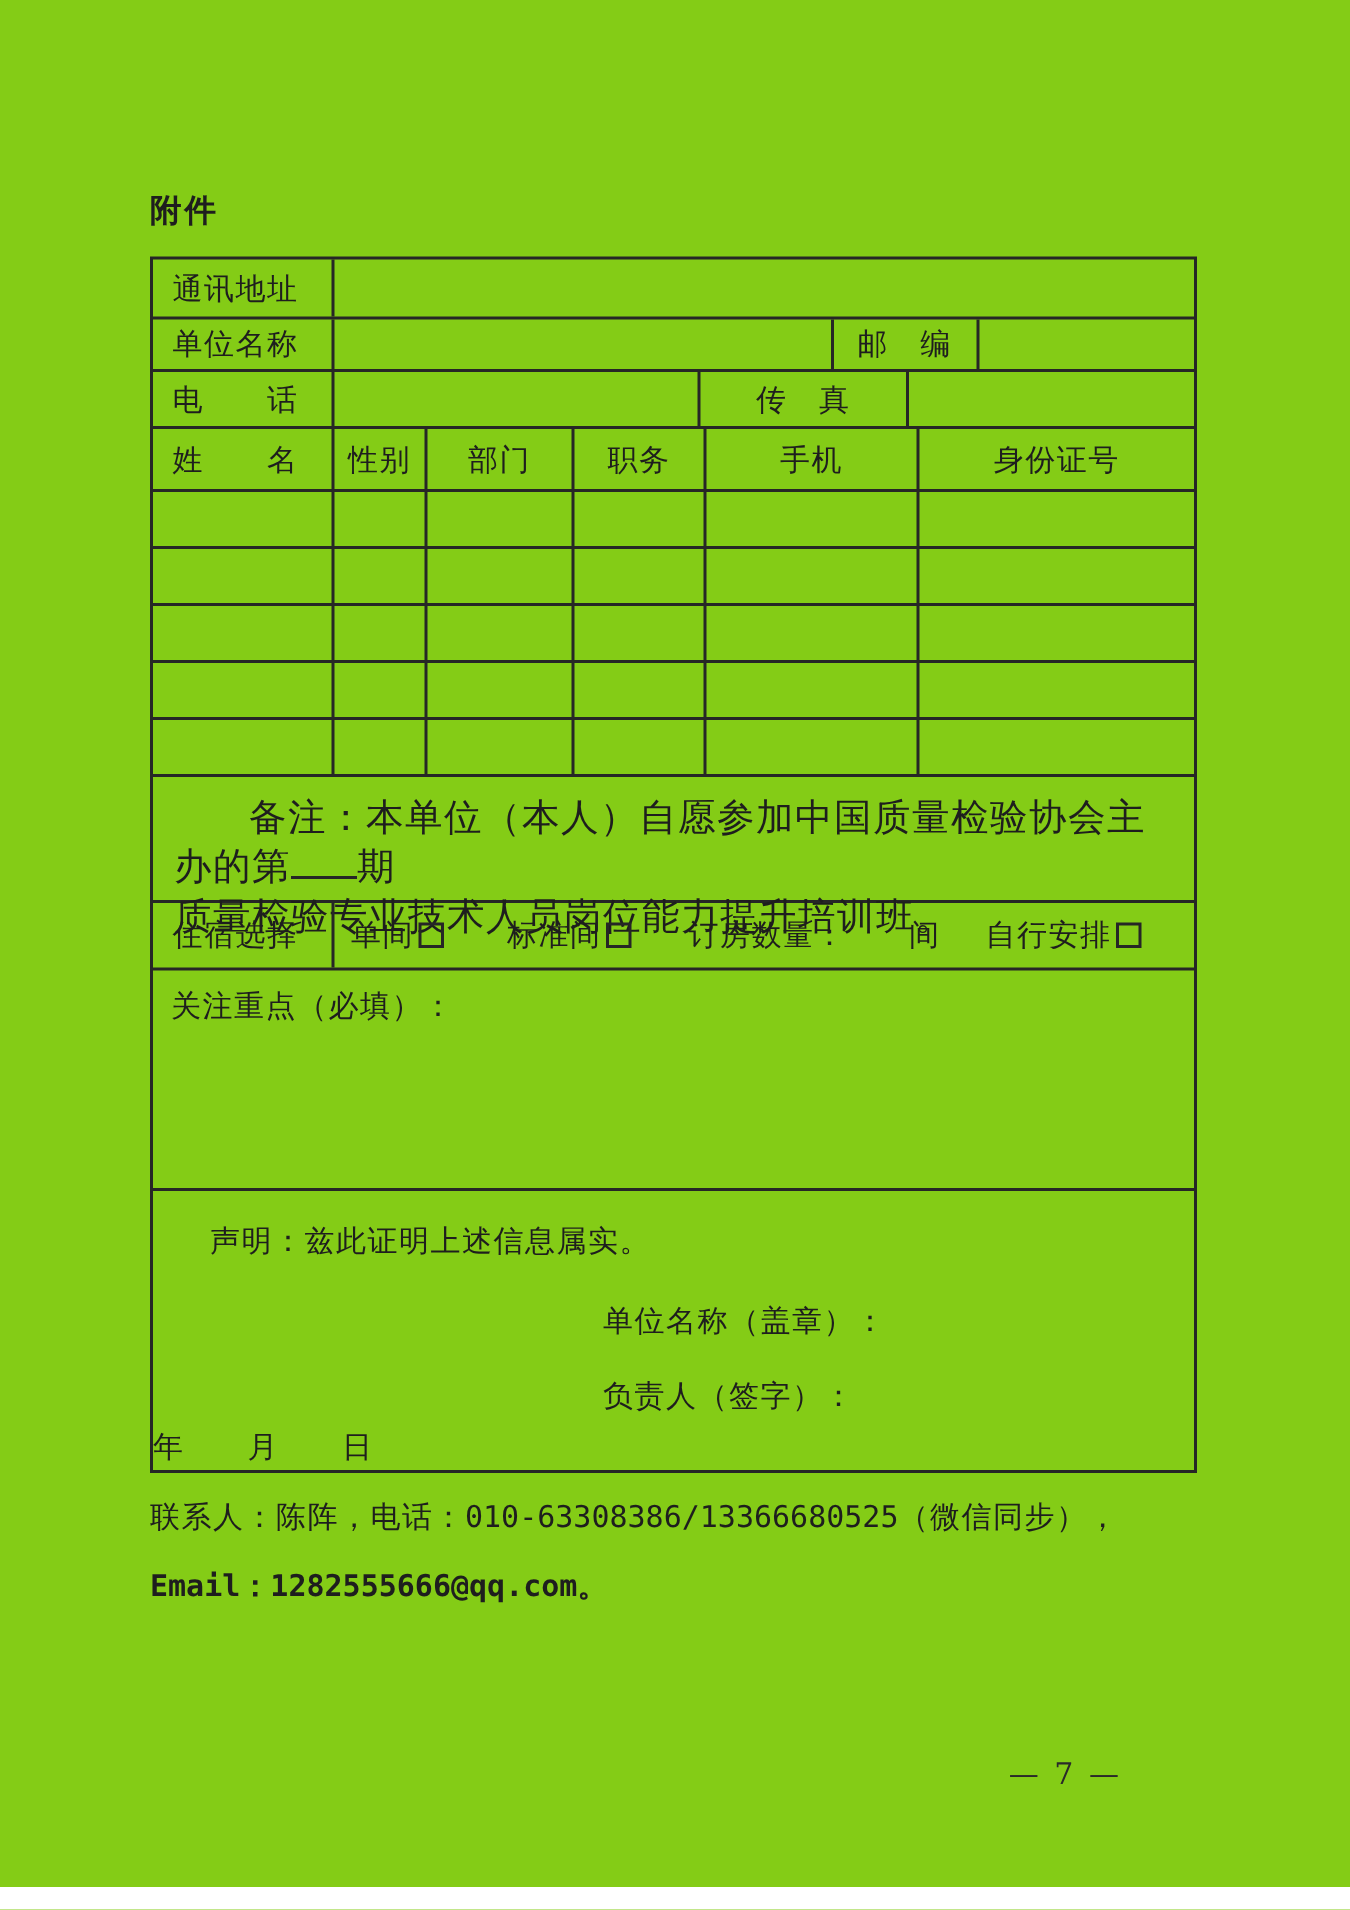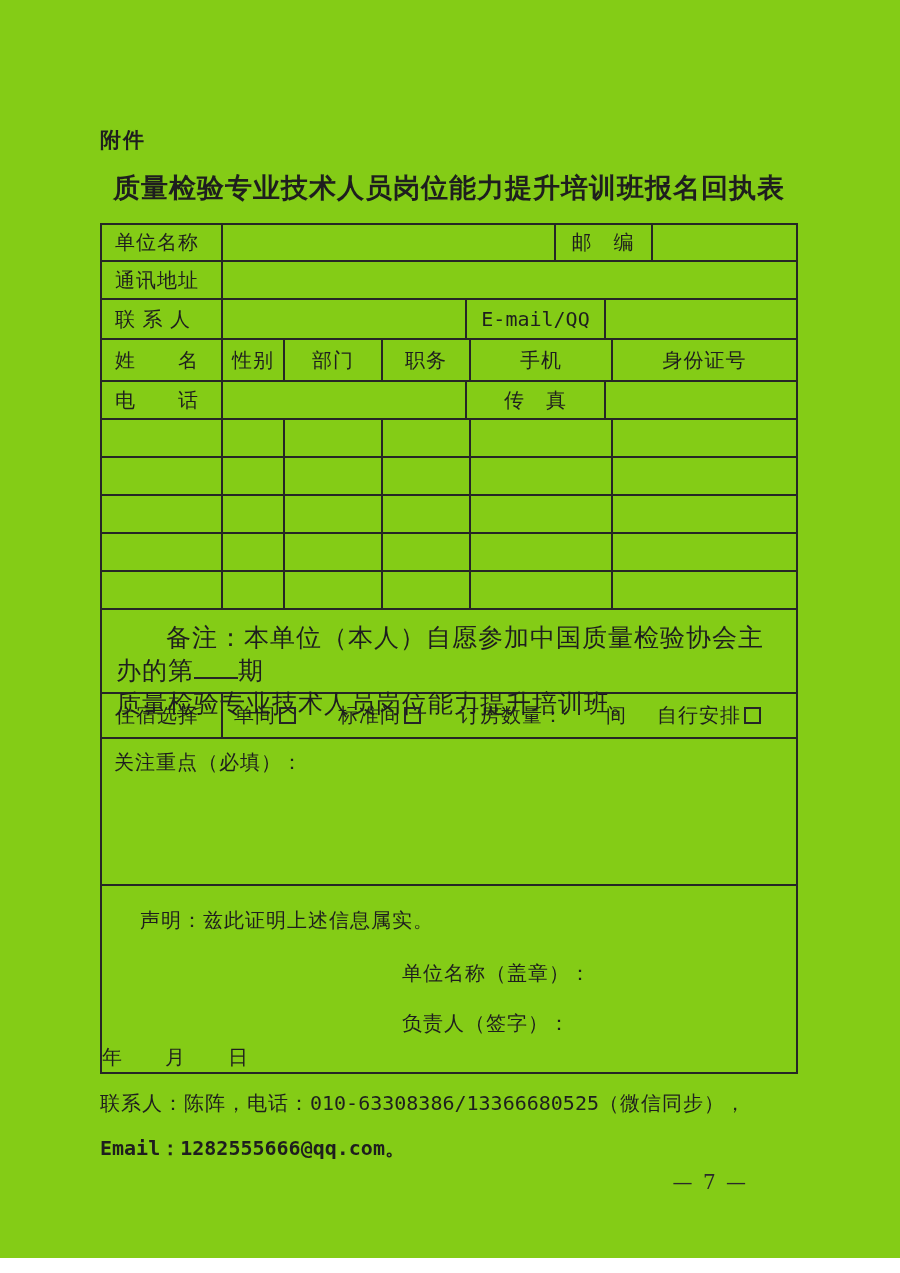--- a/index.html
+++ b/index.html
@@ -83,57 +83,50 @@
   }
 </style>
 </head>
 <body>
 
 <div class="page">
   <div class="content">
 
     <div class="attachment">附件</div>
 
-    <h1 class="title">质量检验专业技术人员岗位能力提升培训班报名回执表</h1>
 
     <div class="ftable">
+
+      <div class="frow h38">
+        <div class="cell lab w119">通讯地址</div>
+        <div class="cell grow"></div>
+      </div>
 
       <div class="frow h35">
         <div class="cell lab w119">单位名称</div>
         <div class="cell w329 grow"></div>
         <div class="cell ctr w97">邮　编</div>
         <div class="cell w142 grow"></div>
       </div>
 
-      <div class="frow h38">
-        <div class="cell lab w119">通讯地址</div>
-        <div class="cell grow"></div>
-      </div>
-
-      <div class="frow h40">
-        <div class="cell lab w119">联 系 人</div>
+
+      <div class="frow h38">
+        <div class="cell lab w119">电　　话</div>
         <div class="cell w244"></div>
-        <div class="cell ctr w139 mono">E-mail/QQ</div>
+        <div class="cell ctr w139">传　真</div>
         <div class="cell grow"></div>
       </div>
 
       <div class="frow h42">
         <div class="cell lab w119">姓　　名</div>
         <div class="cell ctr w62">性别</div>
         <div class="cell ctr w98">部门</div>
         <div class="cell ctr w88">职务</div>
         <div class="cell ctr w142">手机</div>
         <div class="cell ctr grow">身份证号</div>
-      </div>
-
-      <div class="frow h38">
-        <div class="cell lab w119">电　　话</div>
-        <div class="cell w244"></div>
-        <div class="cell ctr w139">传　真</div>
-        <div class="cell grow"></div>
       </div>
 
       <div class="frow h38">
         <div class="cell w119"></div>
         <div class="cell w62"></div>
         <div class="cell w98"></div>
         <div class="cell w88"></div>
         <div class="cell w142"></div>
         <div class="cell grow"></div>
       </div>

